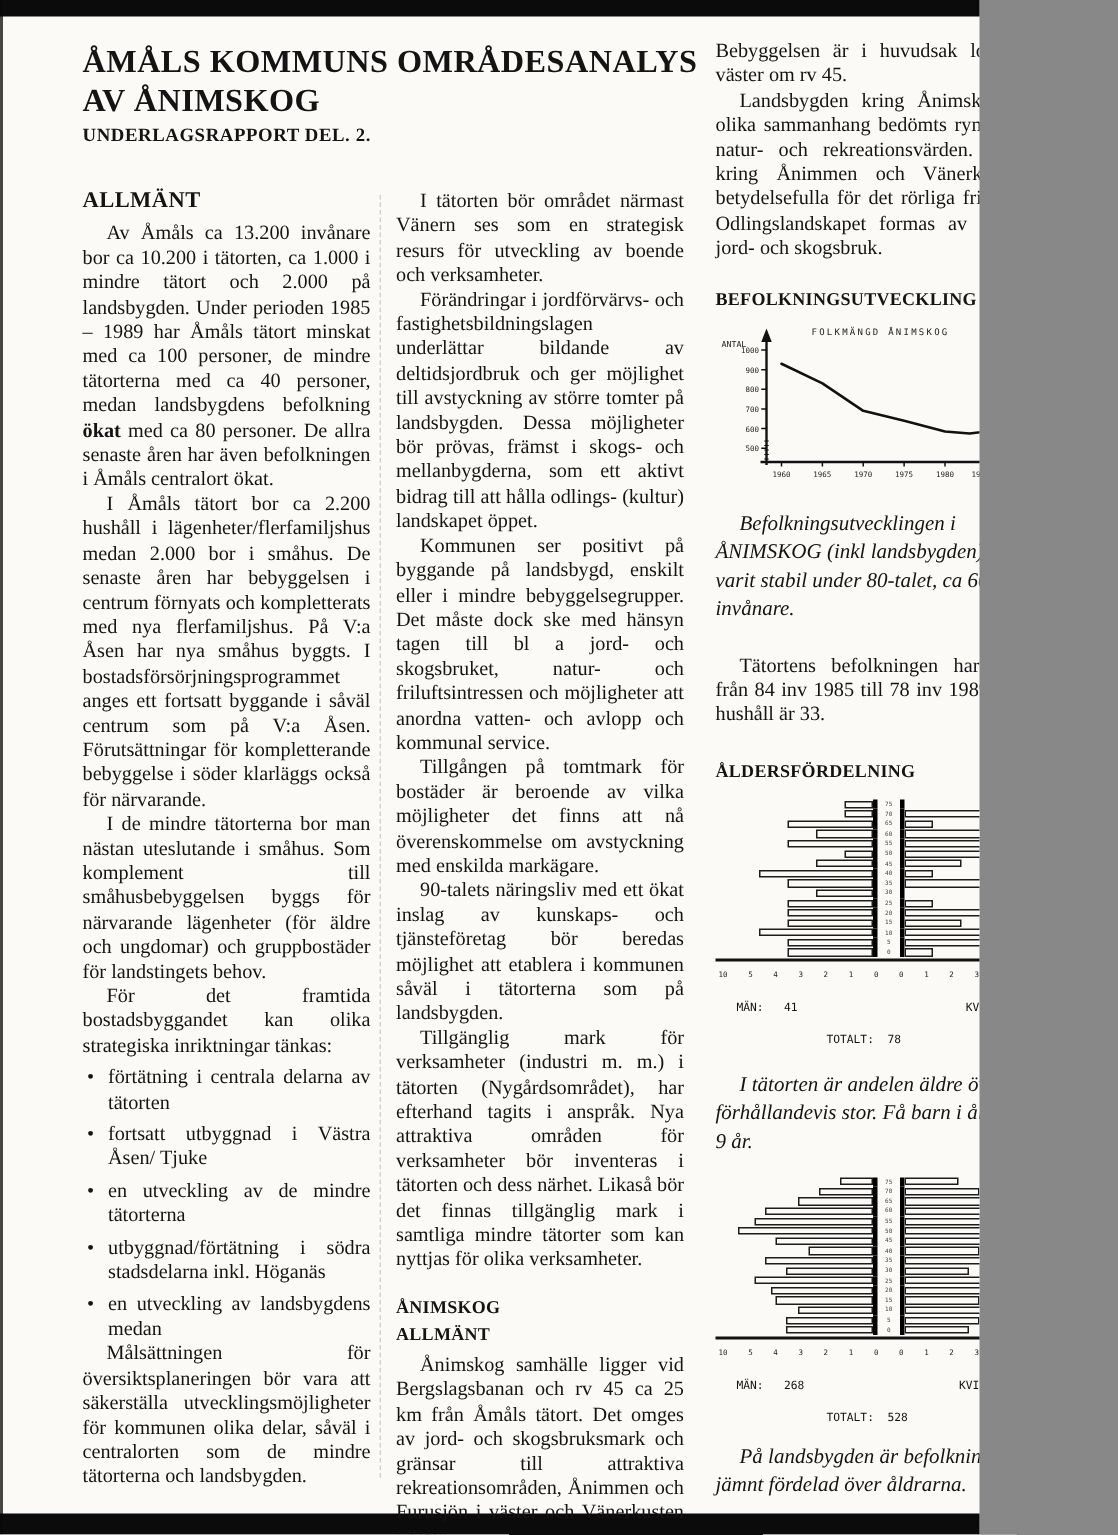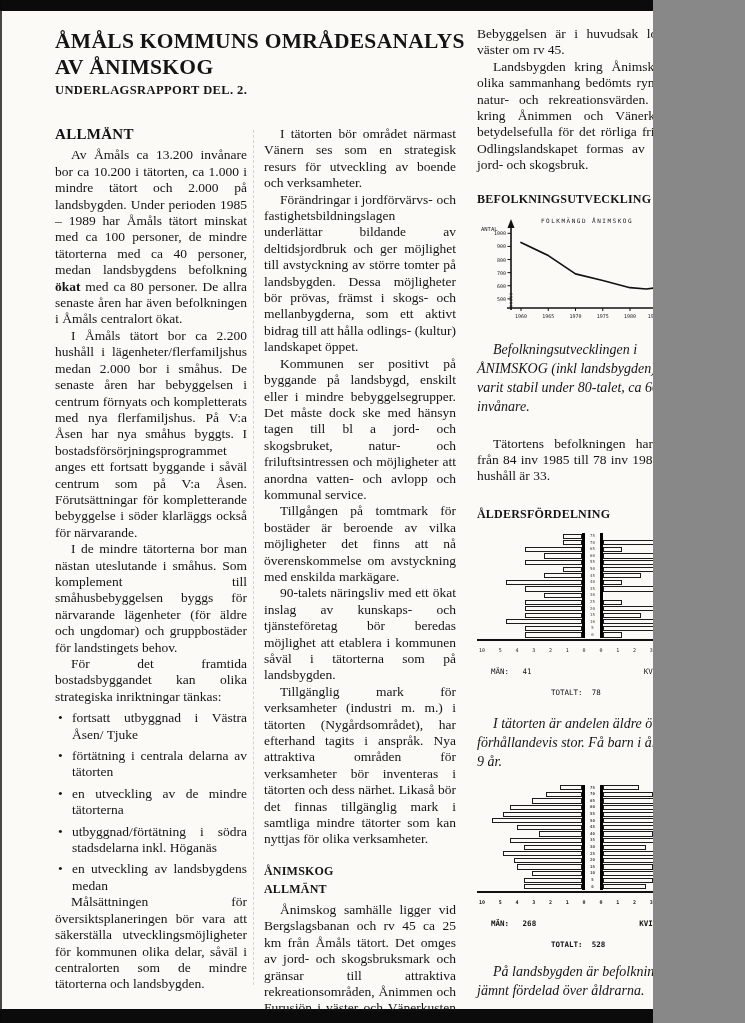--- a/index.html
+++ b/index.html
@@ -68,22 +68,22 @@
     <div class="subtitle">UNDERLAGSRAPPORT DEL. 2.</div>
   </div>
 
   <div class="col col1">
     <h3 class="sec">ALLMÄNT</h3>
     <p><span>Av Åmåls ca 13.200 invånare bor ca 10.200 i tätorten, ca 1.000 i mindre tätort och 2.000 på landsbygden. Under perioden 1985 – 1989 har Åmåls tätort minskat med ca 100 personer, de mindre tätorterna med ca 40 personer, medan landsbygdens befolkning </span><b>ökat</b><span> med ca 80 personer. De allra senaste åren har även befolkningen i Åmåls centralort ökat.</span></p>
     <p>I Åmåls tätort bor ca 2.200 hushåll i lägenheter/flerfamiljshus medan 2.000 bor i småhus. De senaste åren har bebyggelsen i centrum förnyats och kompletterats med nya flerfamiljshus. På V:a Åsen har nya småhus byggts. I bostadsförsörjningsprogrammet anges ett fortsatt byggande i såväl centrum som på V:a Åsen. Förutsättningar för kompletterande bebyggelse i söder klarläggs också för närvarande.</p>
     <p>I de mindre tätorterna bor man nästan uteslutande i småhus. Som komplement till småhusbebyggelsen byggs för närvarande lägenheter (för äldre och ungdomar) och gruppbostäder för landstingets behov.</p>
     <p>För det framtida bostadsbyggandet kan olika strategiska inriktningar tänkas:</p>
     <ul class="bullets">
+      <li>förtätning i centrala delarna av tätorten</li>
       <li>fortsatt utbyggnad i Västra Åsen/ Tjuke</li>
-      <li>förtätning i centrala delarna av tätorten</li>
       <li>en utveckling av de mindre tätorterna</li>
       <li>utbyggnad/förtätning i södra stadsdelarna inkl. Höganäs</li>
       <li>en utveckling av landsbygdens medan</li>
     </ul>
     <p>Målsättningen för översiktsplaneringen bör vara att säkerställa utvecklingsmöjligheter för kommunen olika delar, såväl i centralorten som de mindre tätorterna och landsbygden.</p>
   </div>
 
   <div class="col col2">
     <p>I tätorten bör området närmast Vänern ses som en strategisk resurs för utveckling av boende och verksamheter.</p>
     <p>Förändringar i jordförvärvs- och fastighetsbildningslagen underlättar bildande av deltidsjordbruk och ger möjlighet till avstyckning av större tomter på landsbygden. Dessa möjligheter bör prövas, främst i skogs- och mellanbygderna, som ett aktivt bidrag till att hålla odlings- (kultur) landskapet öppet.</p>
@@ -314,21 +314,21 @@
         </div>
         <div class="pyr-stats">
           <span>MÄN:&nbsp;&nbsp;&nbsp;41</span>
           <span>KVINNOR:&nbsp;&nbsp;37</span>
         </div>
         <div class="pyr-total">TOTALT:&nbsp;&nbsp;78</div>
       </div>
 
     <p class="caption" style="margin-top:12px;">I tätorten är andelen äldre över 50 år förhållandevis stor. Få barn i åldern 0 – 9 år.</p>
 
-    <div class="pyramid" style="margin-top:14px;font-weight:bold;">
+    <div class="pyramid" style="margin-top:14px;">
         <div class="pyr-rows">
           <div class="pyr-row">
             <div class="pyr-left">
               <div class="pyr-bar" style="width:21.6px"></div>
             </div>
             <div class="pyr-center">75</div>
             <div class="pyr-right">
               <div class="pyr-bar" style="width:36.0px"></div>
             </div>
           </div>

